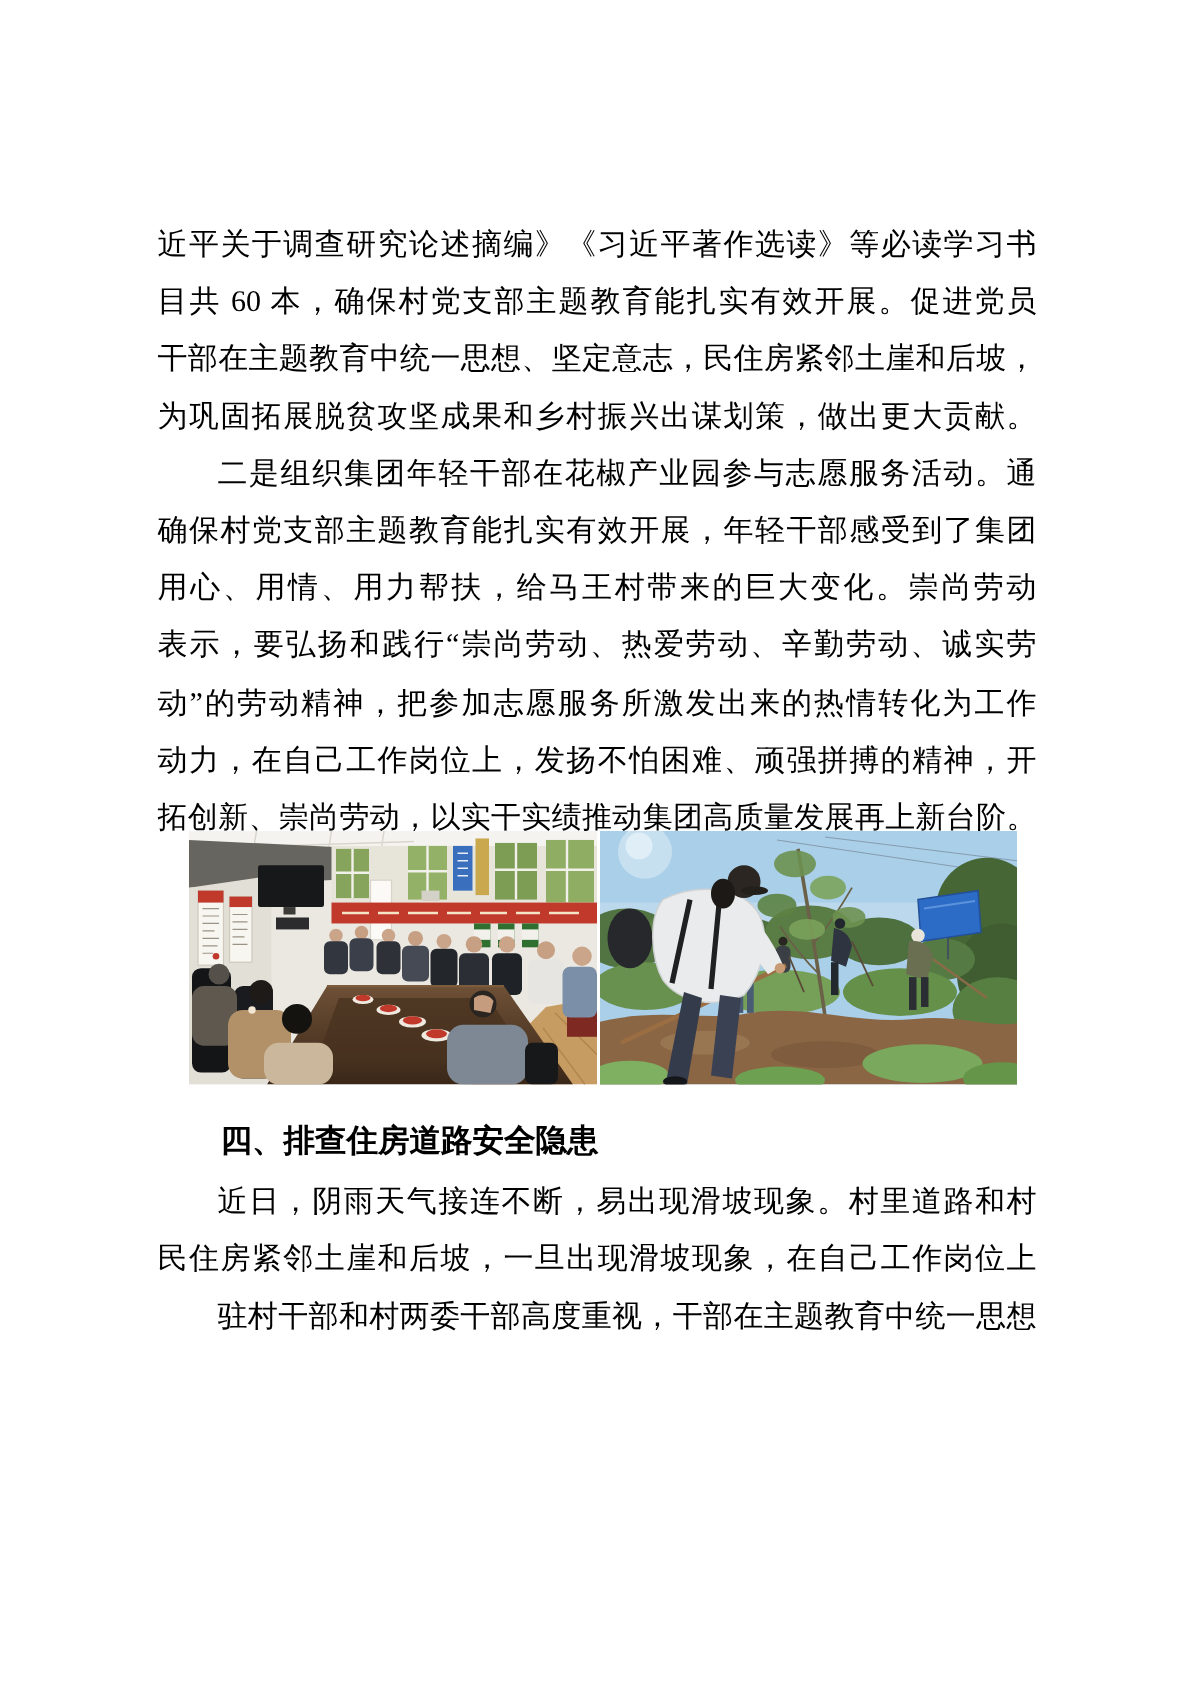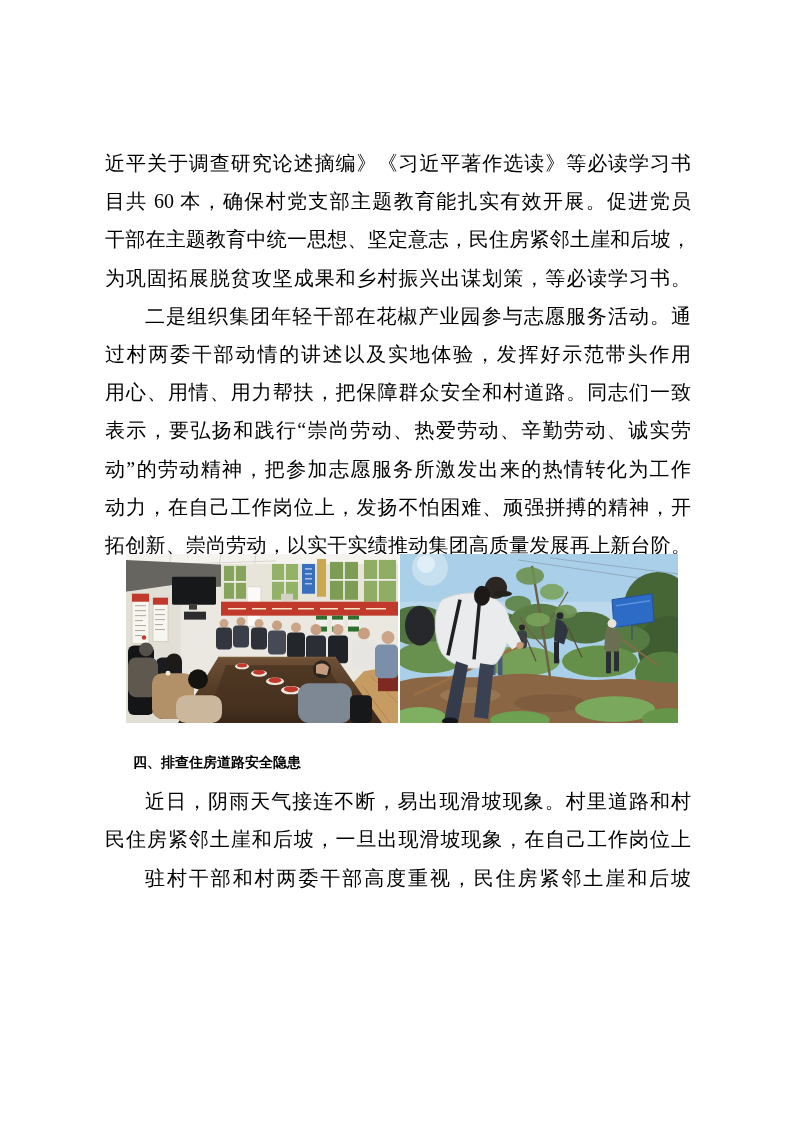--- a/index.html
+++ b/index.html
@@ -27,21 +27,21 @@
     text-align: justify;
     text-align-last: justify;
     overflow: hidden;
     white-space: nowrap;
   }
   .line.end { text-align-last: left; }
   .line.indent { text-indent: 2em; }
   .line.heading {
     font-family: Liberation Mono, monospace;
     font-weight: 700;
-    font-size: 14px;
+    font-size: 21px;
     text-align-last: left;
   }
   .photos-row {
     position: absolute;
     left: 126px;
     top: 554px;
     width: 552px;
     height: 169px;
     display: flex;
   }
@@ -50,24 +50,24 @@
 </style>
 </head>
 <body>
 
 <div class="page">
 
   <div class="text-flow" id="flow-top">
       <div class="line">近平关于调查研究论述摘编》《习近平著作选读》等必读学习书</div>
       <div class="line">目共 60 本，确保村党支部主题教育能扎实有效开展。促进党员</div>
       <div class="line">干部在主题教育中统一思想、坚定意志，民住房紧邻土崖和后坡，</div>
-      <div class="line">为巩固拓展脱贫攻坚成果和乡村振兴出谋划策，等必读学习书。</div>
+      <div class="line">为巩固拓展脱贫攻坚成果和乡村振兴出谋划策，做出更大贡献。</div>
       <div class="line indent">二是组织集团年轻干部在花椒产业园参与志愿服务活动。通</div>
-      <div class="line">过村两委干部动情的讲述以及实地体验，发挥好示范带头作用</div>
-      <div class="line">用心、用情、用力帮扶，把保障群众安全和村道路。同志们一致</div>
+      <div class="line">确保村党支部主题教育能扎实有效开展，年轻干部感受到了集团</div>
+      <div class="line">用心、用情、用力帮扶，给马王村带来的巨大变化。崇尚劳动</div>
       <div class="line">表示，要弘扬和践行“崇尚劳动、热爱劳动、辛勤劳动、诚实劳</div>
       <div class="line">动”的劳动精神，把参加志愿服务所激发出来的热情转化为工作</div>
       <div class="line">动力，在自己工作岗位上，发扬不怕困难、顽强拼搏的精神，开</div>
       <div class="line">拓创新、崇尚劳动，以实干实绩推动集团高质量发展再上新台阶。</div>
     </div>
 
   <div class="photos-row">
 
     <svg class="photo" width="272" height="169" viewBox="0 0 272 170" preserveAspectRatio="none">
       <defs>
@@ -260,16 +260,16 @@
         <path d="M80,110 L74,164 L88,166 L94,112 Z" fill="#3a4152"></path>
         <ellipse cx="50" cy="168" rx="8" ry="3.5" fill="#15161a"></ellipse>
       </g>
     </svg>
   </div>
 
   <div class="text-flow" id="flow-bottom">
       <div class="line heading indent end">四、排查住房道路安全隐患</div>
       <div class="line indent">近日，阴雨天气接连不断，易出现滑坡现象。村里道路和村</div>
       <div class="line">民住房紧邻土崖和后坡，一旦出现滑坡现象，在自己工作岗位上</div>
-      <div class="line indent">驻村干部和村两委干部高度重视，民住房紧邻土崖和后坡</div>
+      <div class="line indent">驻村干部和村两委干部高度重视，干部在主题教育中统一思想</div>
     </div>
 
 </div>
 
 </body></html>

